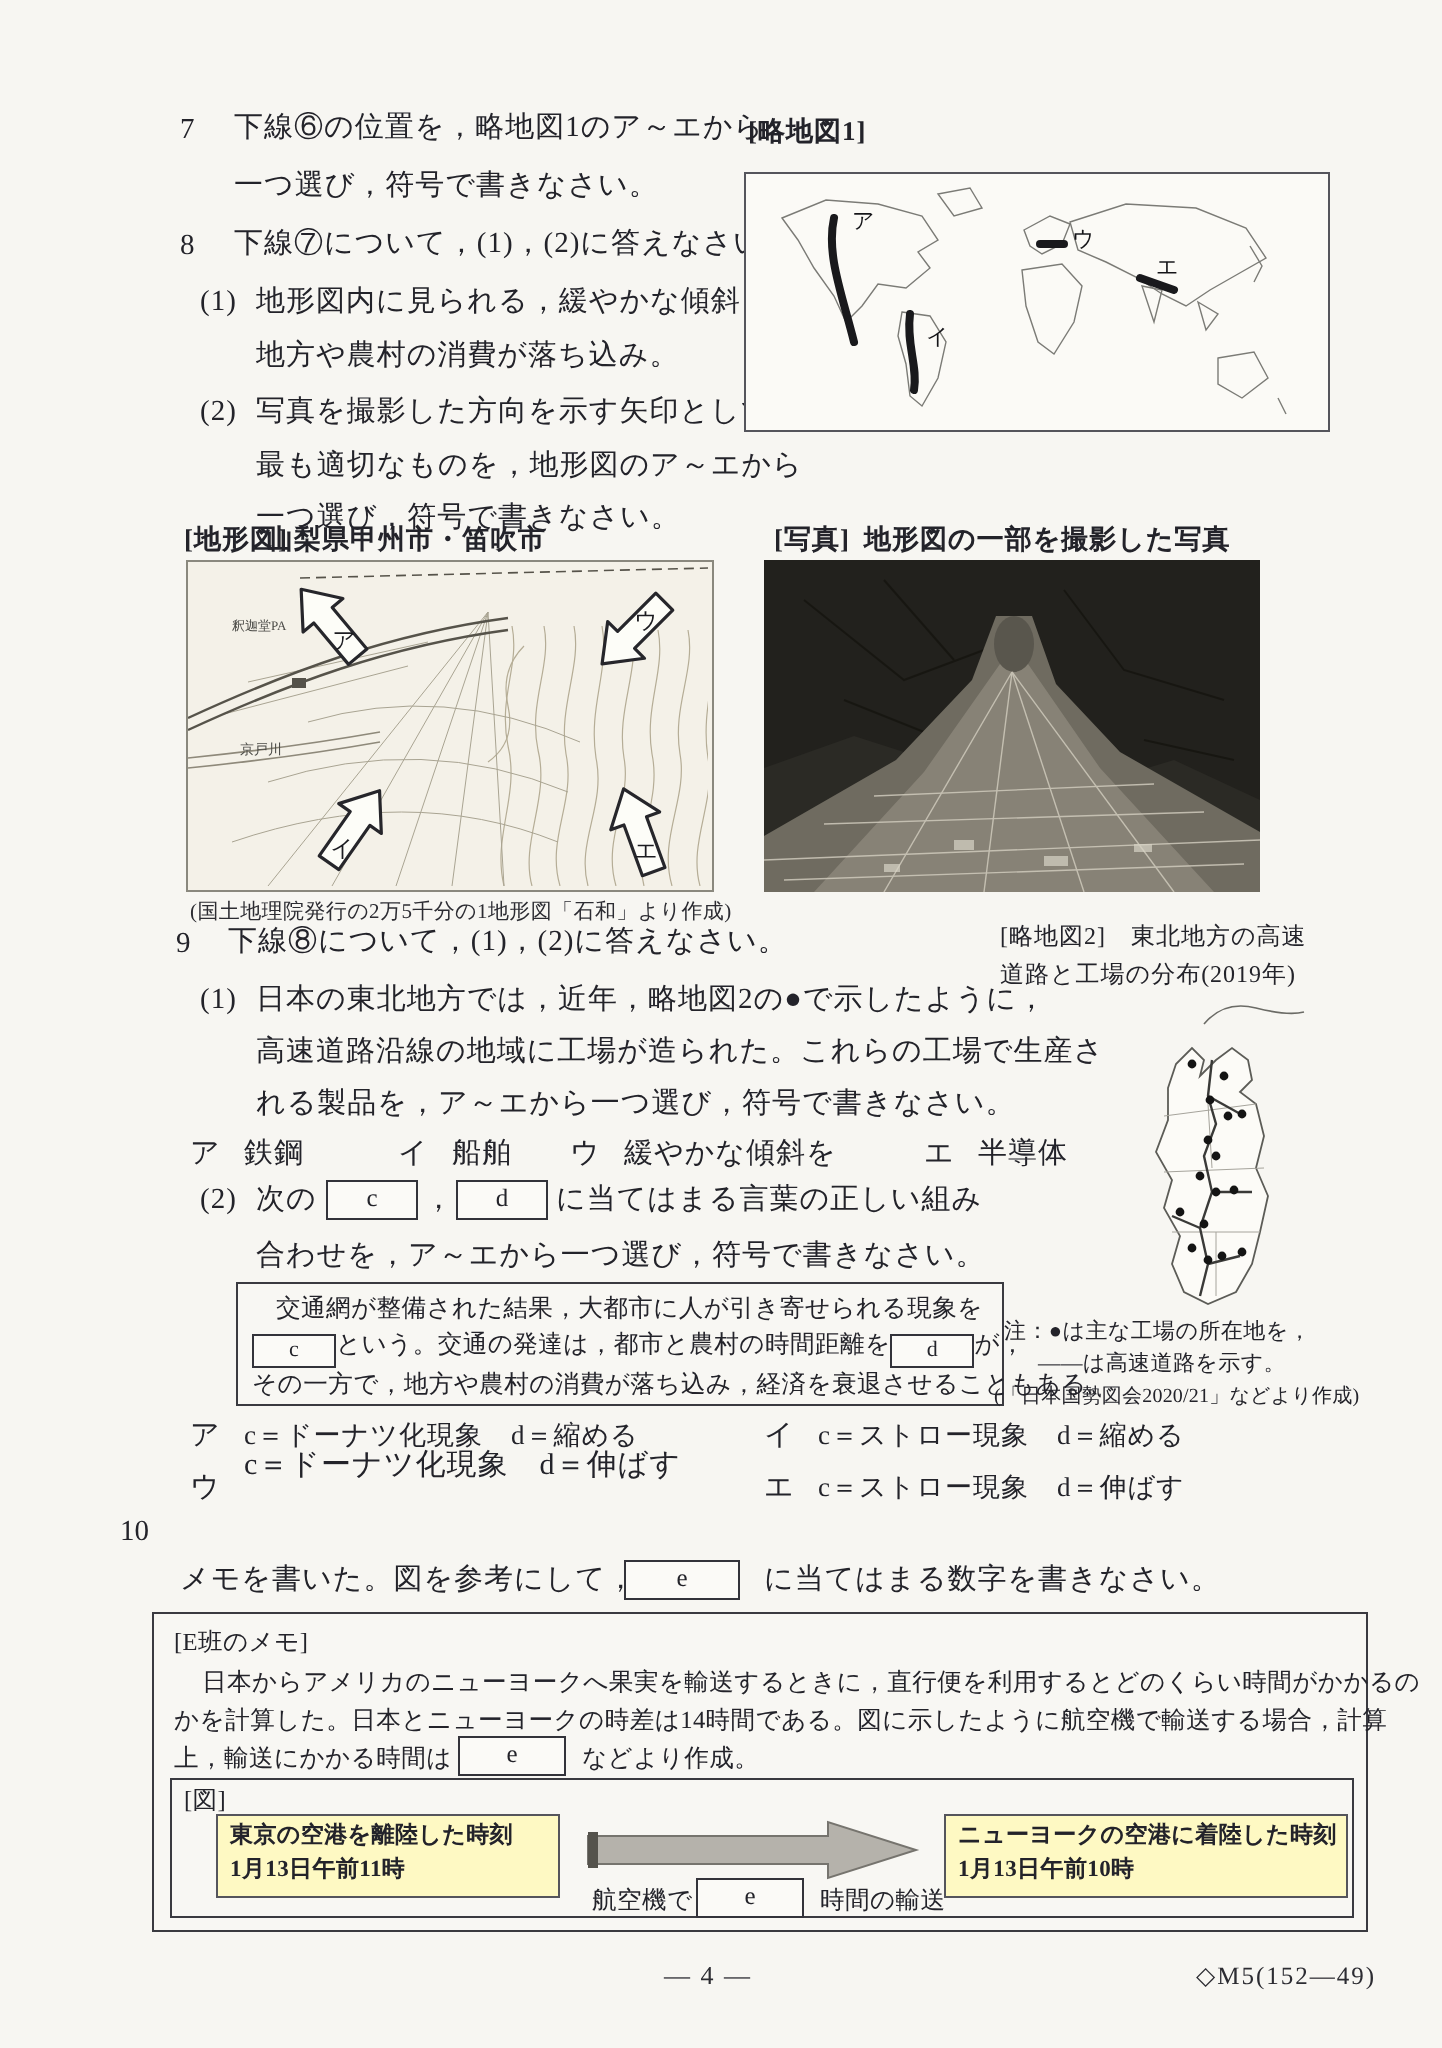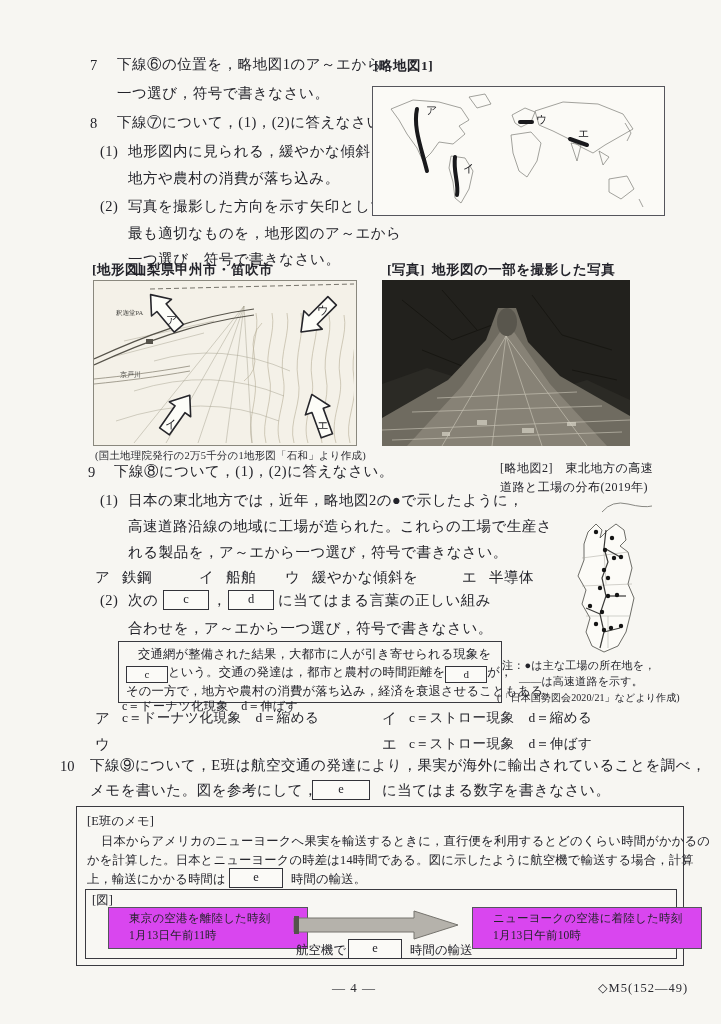--- a/index.html
+++ b/index.html
@@ -26,22 +26,22 @@
   .blank.small{width:40px;height:15px;font-size:11px;line-height:14px;vertical-align:-2px;}
   .quotebox{
     position:absolute;left:118px;top:641px;width:368px;height:52px;
     border:1px solid #3a3a40;padding:4px 7px;background:#f8f7f3;
     font-size:12.3px;line-height:17.5px;letter-spacing:.2px;white-space:nowrap;
   }
   .memobox{position:absolute;left:76px;top:806px;width:606px;height:158px;border:1.3px solid #3a3a40;background:#f8f7f3;}
   .figbox{position:absolute;left:8px;top:82px;width:590px;height:68px;border:1px solid #3a3a40;}
   .memo-t{font-size:12.3px;letter-spacing:.2px;}
   .timebox{
-    position:absolute;border:1px solid #55555c;background:#d946ef;
-    font-size:11.5px;line-height:17px;padding:2px 20px;letter-spacing:.2px;white-space:nowrap;
+    position:absolute;border:1px solid #55555c;background:#fef9c3;
+    font-size:11.5px;line-height:17px;padding:2px 6px;letter-spacing:.2px;white-space:nowrap;font-weight:bold;
   }
   .mapframe{position:absolute;border:1px solid #55555c;background:#fbfaf6;}
   .footer{font-size:13px;letter-spacing:1px;color:#2c2c32;}
   svg text{font-family:"Liberation Serif","DejaVu Serif",serif;}
 </style>
 </head>
 <body>
 
 <div class="page">
 
@@ -217,21 +217,21 @@
     <div><span style="display:inline-block;width:12px"></span><span>交通網が整備された結果，大都市に人が引き寄せられる現象を</span></div>
     <div><span class="blank small">c</span><span>という。交通の発達は，都市と農村の時間距離を</span><span class="blank small">d</span><span>が，</span></div>
     <div><span>その一方で，地方や農村の消費が落ち込み，経済を衰退させることもある。</span></div>
   </div>
 
   <span class="abs tx" style="left:95px;top:711px">ア</span>
   <span class="abs tx" style="left:122px;top:711px;font-size:13.5px">c＝ドーナツ化現象　d＝縮める</span>
   <span class="abs tx" style="left:382px;top:711px">イ</span>
   <span class="abs tx" style="left:409px;top:711px;font-size:13.5px">c＝ストロー現象　d＝縮める</span>
   <span class="abs tx" style="left:95px;top:737px">ウ</span>
-  <span class="abs tx" style="left:122px;top:700px;font-size:12px">c＝ドーナツ化現象　d＝伸ばす</span>
+  <span class="abs tx" style="left:122px;top:726px;font-size:15px">c＝ドーナツ化現象　d＝伸ばす</span>
   <span class="abs tx" style="left:382px;top:737px">エ</span>
   <span class="abs tx" style="left:409px;top:737px;font-size:13.5px">c＝ストロー現象　d＝伸ばす</span>
 
   <span class="abs m2t" style="left:500px;top:460px">[略地図2]　東北地方の高速</span>
   <span class="abs m2t" style="left:500px;top:479px">道路と工場の分布(2019年)</span>
   <div class="abs" style="left:532px;top:498px;width:152px;height:158px">
     <svg width="152" height="158" viewBox="0 0 152 158">
       <path d="M70,14 Q80,2 96,6 T120,8" fill="none" stroke="#6b6b66" stroke-width="0.8"></path>
       <path d="M52,46 L56,34 L64,26 L70,32 L68,40 L76,32 L84,26 L92,32 L94,42 L88,48 L96,54 L100,70 L96,86 L102,100 L98,118 L94,134 L86,148 L72,154 L60,148 L54,134 L58,120 L50,106 L54,92 L46,78 L52,62 Z" fill="#fcfbf7" stroke="#5c5c57" stroke-width="0.9"></path>
       <g stroke="#a6a49c" stroke-width="0.5" fill="none">
@@ -266,32 +266,31 @@
           <circle cx="79" cy="130" r="2.2"></circle>
         <circle cx="89" cy="128" r="2.2"></circle>
       </g>
     </svg>
   </div>
   <span class="abs note" style="left:502px;top:658px">注：●は主な工場の所在地を，</span>
   <span class="abs note" style="left:519px;top:674px">――は高速道路を示す。</span>
   <span class="abs src" style="left:497px;top:691px">(「日本国勢図会2020/21」などより作成)</span>
 
   <span class="abs num" style="left:60px;top:758px">10</span>
-  <span class="abs tx" style="left:90px;top:758px">下線⑨について，E班は航空交通の発達により，果実が海外に輸出されていることを調べ，</span>
   <span class="abs tx" style="left:90px;top:783px">メモを書いた。図を参考にして，</span>
   <span class="abs blank b56" style="left:312px;top:780px">e</span>
   <span class="abs tx" style="left:382px;top:783px">に当てはまる数字を書きなさい。</span>
 
   <div class="memobox">
     <span class="abs memo-t" style="left:10px;top:6px">[E班のメモ]</span>
     <span class="abs memo-t" style="left:24px;top:26px">日本からアメリカのニューヨークへ果実を輸送するときに，直行便を利用するとどのくらい時間がかかるの</span>
     <span class="abs memo-t" style="left:10px;top:45px">かを計算した。日本とニューヨークの時差は14時間である。図に示したように航空機で輸送する場合，計算</span>
     <span class="abs memo-t" style="left:10px;top:64px">上，輸送にかかる時間は</span>
     <span class="abs blank" style="left:152px;top:61px;width:52px;height:18px">e</span>
-    <span class="abs memo-t" style="left:214px;top:64px">時間の輸送。</span>
+    <span class="abs memo-t" style="left:214px;top:64px">などより作成。</span>
 
     <div class="figbox">
       <span class="abs memo-t" style="left:6px;top:2px">[図]</span>
       <div class="timebox" style="left:22px;top:17px;width:158px;height:36px">
         <div>東京の空港を離陸した時刻</div>
         <div>1月13日午前11時</div>
       </div>
       <div class="abs" style="left:206px;top:20px;width:170px;height:30px">
         <svg width="170" height="30" viewBox="0 0 170 30">
           <polygon points="2,8 122,8 122,1 166,15 122,29 122,22 2,22" fill="#b5b2ab" stroke="#76746e" stroke-width="1"></polygon>

